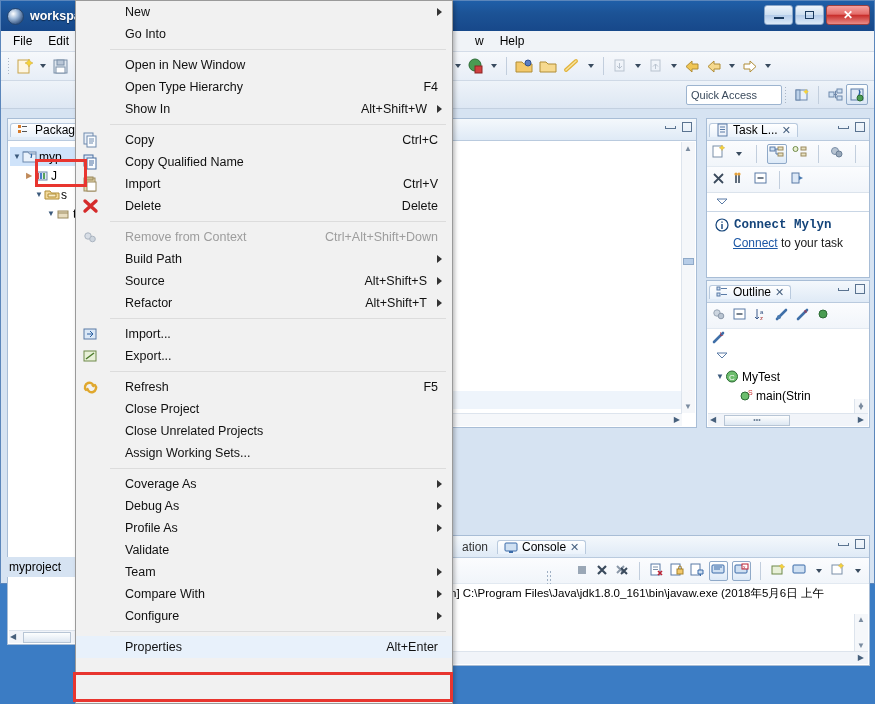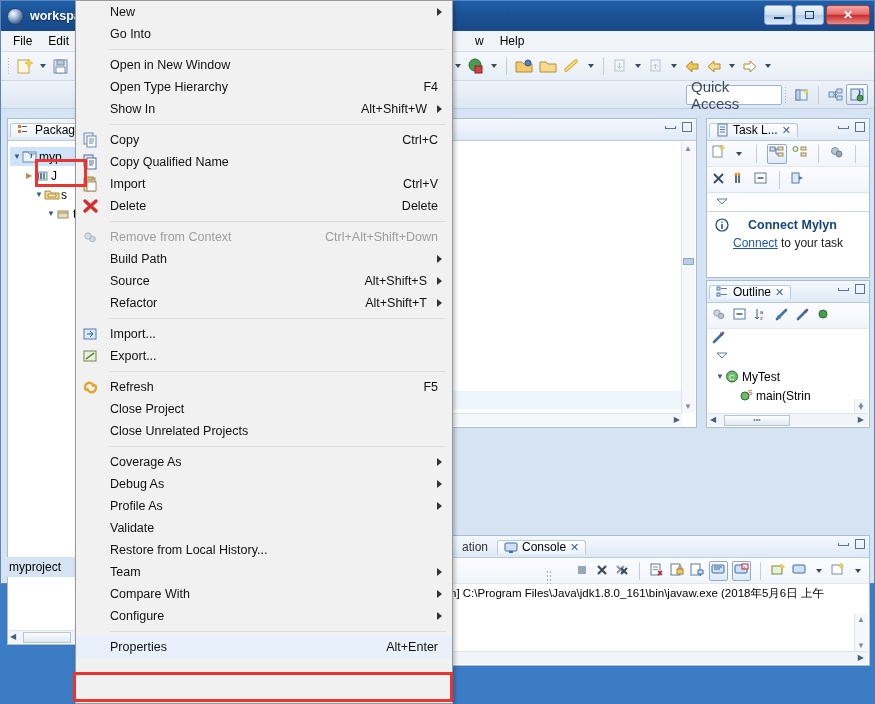--- a/index.html
+++ b/index.html
@@ -80,21 +80,21 @@
 
   
   .toolbar-row2 {
     height: 28px; display:flex; align-items:center; justify-content:flex-end;
     background: linear-gradient(to bottom,#eef3f9,#dde7f3);
     border-bottom:1px solid #c3d0e0;
     padding-right:6px;
   }
   .quick-access {
     border:1px solid #9db4cf; background:#fff; height:20px; width:96px;
-    font-size:15px; color:#3a4a5c; padding:1px 4px; border-radius:2px;
+    font-size:11px; color:#3a4a5c; padding:1px 4px; border-radius:2px;
     display:flex; align-items:center;
   }
   .persp-btn { width:22px;height:21px;border:1px solid transparent; display:flex;align-items:center;justify-content:center; }
   .persp-btn.active { border:1px solid #8fa9c8; background:linear-gradient(to bottom,#fdfefe,#d9e6f5); border-radius:2px;}
 
   
   .workbench { position:absolute; left:0; top:109px; right:0; bottom:0; background:#d6e3f2; }
 
   
   .part { position:absolute; background:#fff; border:1px solid #a8bdd6; }
@@ -157,21 +157,21 @@
     border:1px solid #9a9a9a;
     box-shadow: 2px 2px 4px rgba(0,0,0,.25);
     z-index: 50;
   }
   .menu-gutter { position:absolute; left:0; top:0; bottom:0; width:30px; background:#f1f1f1; }
   .menu-list { position:absolute; left:0; right:0; top:0; }
   .menu-item {
     position:relative; height:22px; display:flex; align-items:center;
     padding-left:34px; padding-right:10px; font-size:12.5px; color:#111;
   }
-  .menu-item .mlabel { flex:1; white-space:nowrap; }
+  .menu-item .mlabel { flex:1; white-space:nowrap;margin-left:15px; }
   .menu-item .maccel { color:#111; font-size:12.5px; padding-right:4px; white-space:nowrap;}
   .menu-item.disabled .mlabel, .menu-item.disabled .maccel { color:#9d9d9d; }
   .menu-item .marrow { width:0;height:0;border-top:4px solid transparent;border-bottom:4px solid transparent;border-left:5px solid #333; margin-left:6px;}
   .menu-sep { height:1px; background:#dcdcdc; margin:4px 6px 4px 34px; }
   .menu-item .micon { position:absolute; left:6px; top:3px; width:17px; height:16px; }
   .menu-item.highlighted { background:#e8f1fb; }
 
   
   .redbox { position:absolute; border:3px solid #e8352f; pointer-events:none; z-index:60; }
 </style>
@@ -488,21 +488,21 @@
         </span>
       </div>
       <div style="padding:2px 0 0 8px;">
         <svg width="14" height="10" viewBox="0 0 14 10">
             <path d="M2 3h10l-5 5z" fill="none" stroke="#4a6customize"></path>
             <path d="M2 3h10l-5 5z" fill="none" stroke="#5a7ba6"></path>
           </svg>
       </div>
       <div style="border-top:1px solid #c9d6e5;margin-top:2px;">
         <div class="mylyn-box">
-          <div style="display:flex;align-items:flex-end;gap:19px;">
+          <div style="display:flex;align-items:flex-end;gap:5px;font-family:Liberation Mono, monospace;">
             <svg width="14" height="14" viewBox="0 0 14 14">
                 <circle cx="7" cy="7" r="6" fill="none" stroke="#14447a" stroke-width="1.2"></circle>
                 <path d="M7 6v5M7 3.6v1.2" stroke="#14447a" stroke-width="1.4"></path>
               </svg>
             <span class="mylyn-title">Connect Mylyn</span>
           </div>
           <div class="mylyn-sub">
             <span class="mylyn-link">Connect</span><span> to your task </span>
           </div>
         </div>
@@ -815,38 +815,38 @@
           </svg></span>
         <span class="mlabel">Refresh</span>
         <span class="maccel">F5</span>
       </div>
       <div class="menu-item">
         <span class="mlabel">Close Project</span>
       </div>
       <div class="menu-item">
         <span class="mlabel">Close Unrelated Projects</span>
       </div>
+      <div class="menu-item">
+        <span class="mlabel">Assign Working Sets...</span>
+      </div>
       <div class="menu-sep"></div>
       <div class="menu-item">
         <span class="mlabel">Coverage As</span>
         <span class="marrow"></span>
       </div>
       <div class="menu-item">
         <span class="mlabel">Debug As</span>
         <span class="marrow"></span>
       </div>
       <div class="menu-item">
         <span class="mlabel">Profile As</span>
         <span class="marrow"></span>
       </div>
       <div class="menu-item">
         <span class="mlabel">Validate</span>
-      </div>
-      <div class="menu-item">
-        <span class="mlabel">Restore from Local History...</span>
       </div>
       <div class="menu-item">
         <span class="mlabel">Team</span>
         <span class="marrow"></span>
       </div>
       <div class="menu-item">
         <span class="mlabel">Compare With</span>
         <span class="marrow"></span>
       </div>
       <div class="menu-item">

